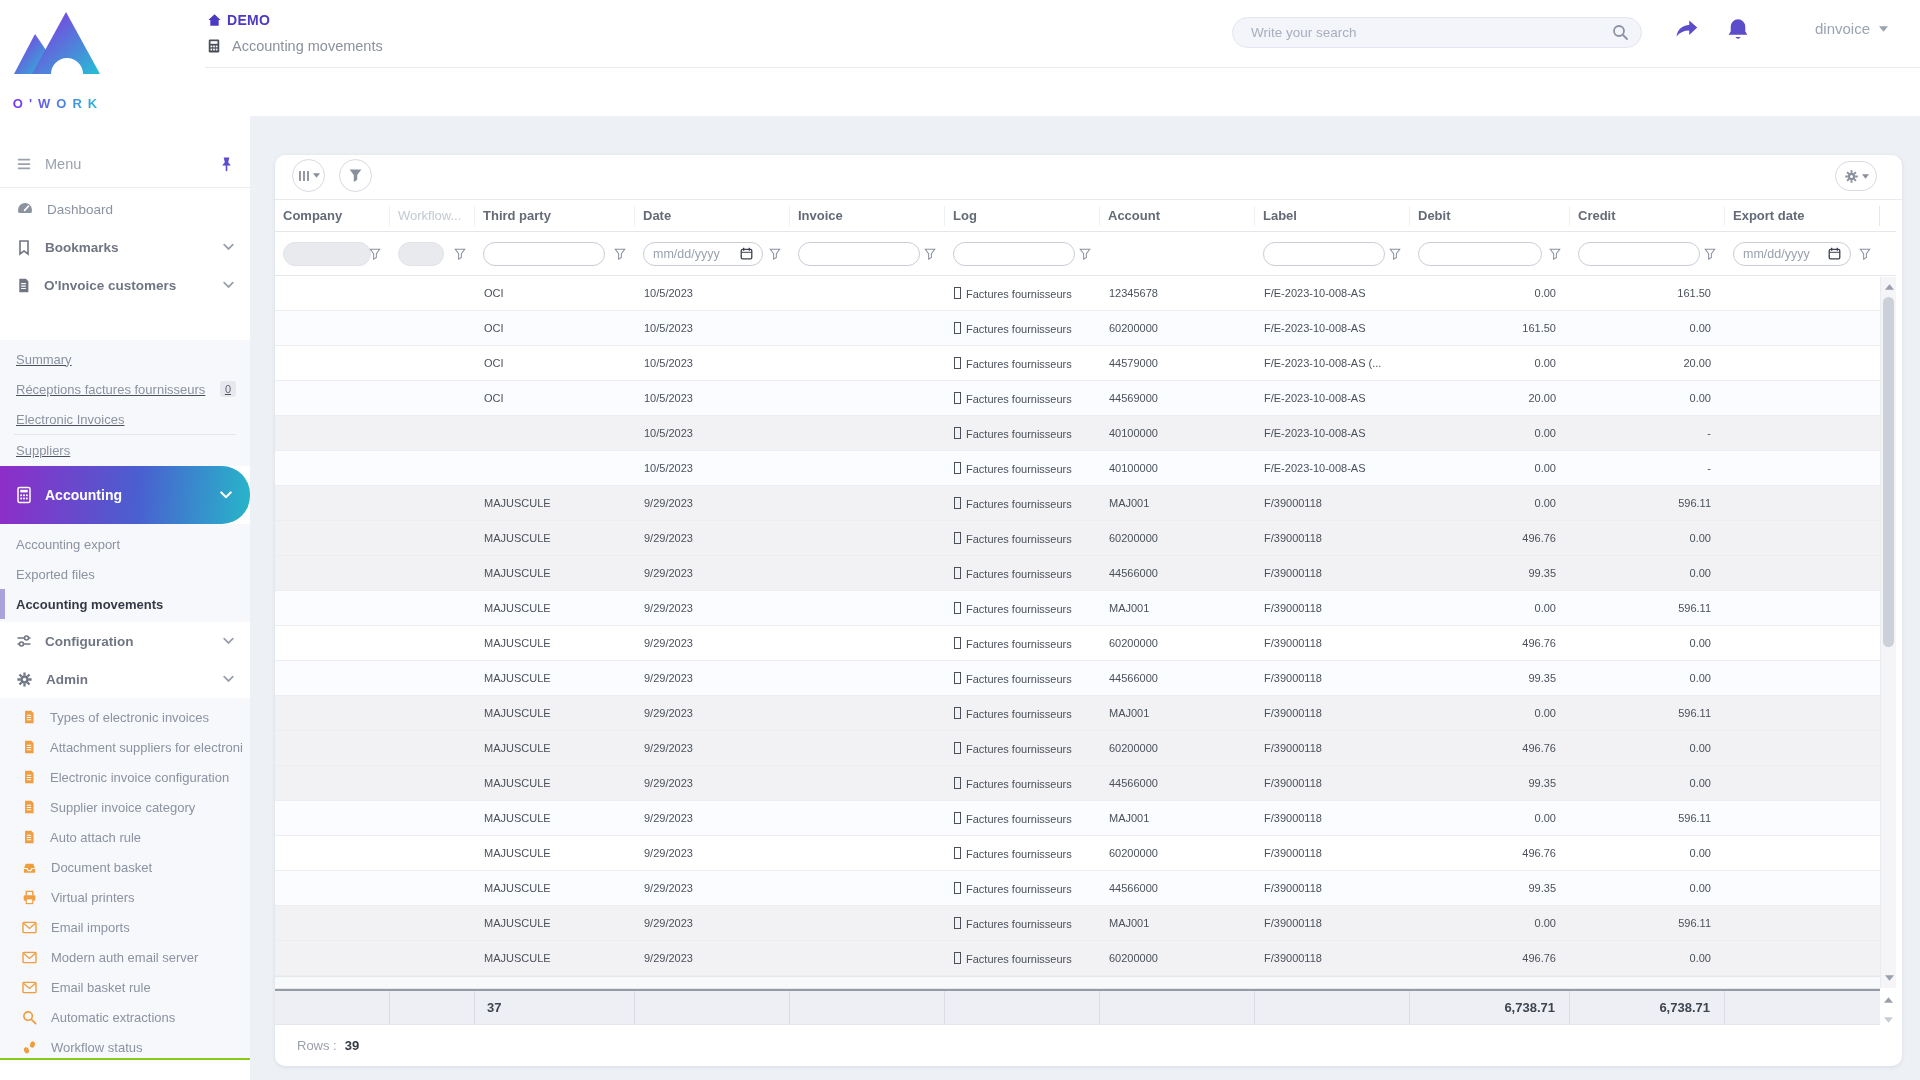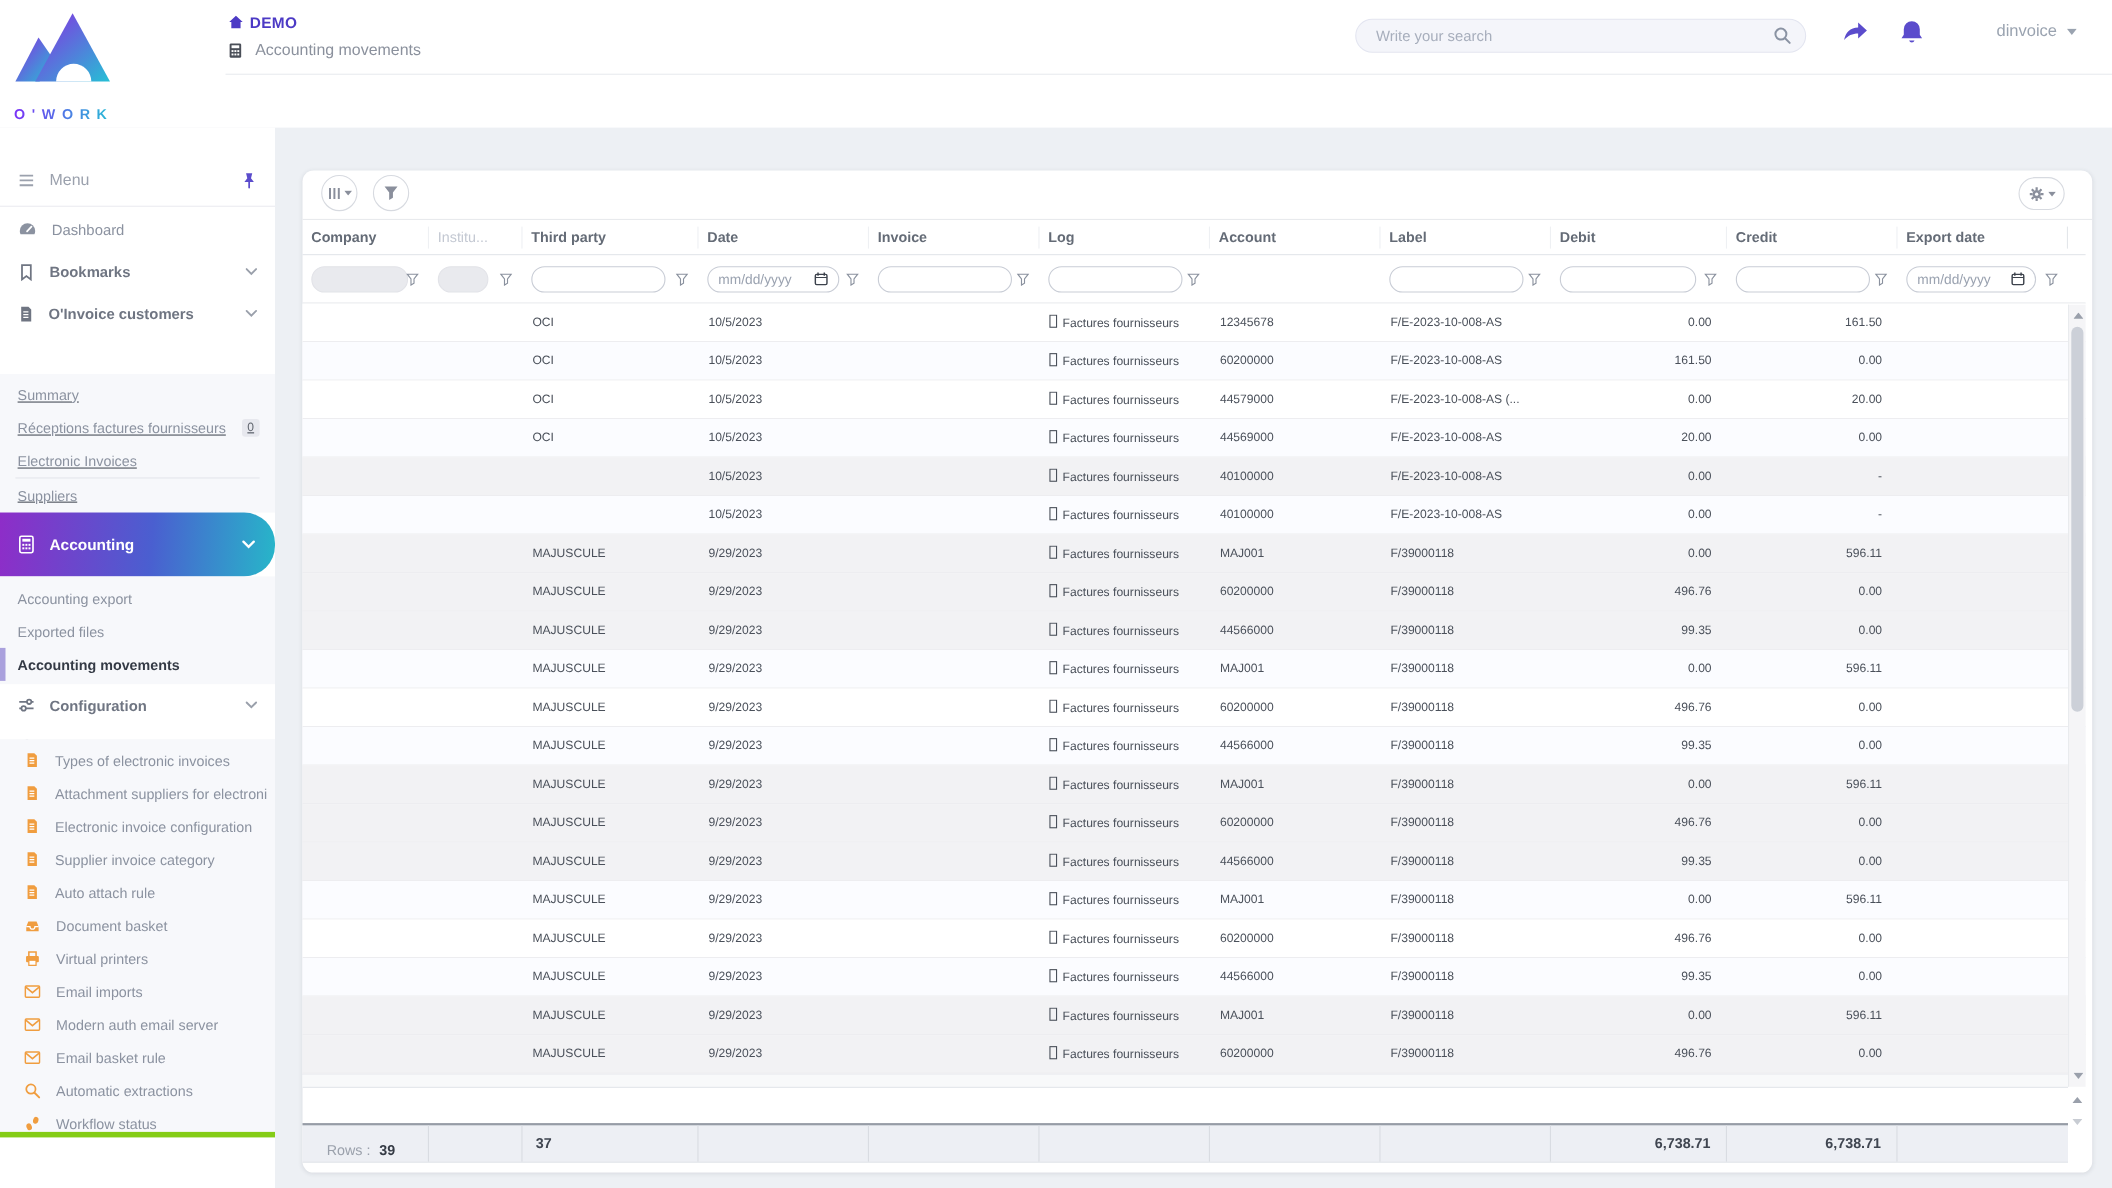--- a/index.html
+++ b/index.html
@@ -254,21 +254,21 @@
         </g>
       <circle cx="9" cy="9" r="4.6" fill="currentColor"></circle>
         <circle cx="9" cy="9" r="1.8" fill="#fff"></circle>
     </svg>
     <span>Admin</span>
     <svg class="chev" width="11" height="8" viewBox="0 0 14 9">
         <path d="M1.5 1.5L7 7l5.5-5.5" stroke="currentColor" stroke-width="2.2" fill="none" stroke-linecap="round"></path>
       </svg>
   </div>
 
-  <div class="subpanel" style="top:556px; height:362px; padding-top:4px; border-bottom:5px solid #84cc16;">
+  <div class="subpanel" style="top:582px; height:362px; padding-top:4px; border-bottom:2px solid #84cc16;">
     <div class="admin-item">
       <svg class="aicon" width="14" height="16" viewBox="0 0 16 16">
           <path d="M3.5 .8h7l2.7 2.7V15.2h-9.7z" fill="currentColor"></path>
           <path d="M5.5 6h5M5.5 8.6h5M5.5 11.2h5" stroke="#fff" stroke-width="1.2"></path>
         </svg>
       <span>Types of electronic invoices</span>
     </div>
     <div class="admin-item">
       <svg class="aicon" width="14" height="16" viewBox="0 0 16 16">
           <path d="M3.5 .8h7l2.7 2.7V15.2h-9.7z" fill="currentColor"></path>
@@ -379,21 +379,21 @@
         </svg>
     </div>
   </div>
 
   <div class="grid">
 
     <div class="hrow">
       <div class="hcell c0"><span>Company</span></div>
       <div class="hcell c1 dim">
         
-        <span>Institu...</span>
+        <span>Workflow...</span>
       </div>
       <div class="hcell c2"><span>Third party</span></div>
       <div class="hcell c3"><span>Date</span></div>
       <div class="hcell c4"><span>Invoice</span></div>
       <div class="hcell c5"><span>Log</span></div>
       <div class="hcell c6"><span>Account</span></div>
       <div class="hcell c7"><span>Label</span></div>
       <div class="hcell c8"><span>Debit</span></div>
       <div class="hcell c9"><span>Credit</span></div>
       <div class="hcell c10 last"><span>Export date</span></div>
@@ -755,21 +755,21 @@
           <div class="cell c6">60200000</div>
           <div class="cell c7">F/39000118</div>
           <div class="cell c8 num">496.76</div>
           <div class="cell c9 num">0.00</div>
           <div class="cell c10"></div>
         </div>
       </div>
 
     <div class="hscroll" style="width:1605px;"></div>
 
-    <div class="trow grid-bottom" style="width:1605px;margin-top:32px;">
+    <div class="trow grid-bottom" style="width:1605px;">
       <div class="tcell c0"></div>
       <div class="tcell c1"></div>
       <div class="tcell c2">37</div>
       <div class="tcell c3"></div>
       <div class="tcell c4"></div>
       <div class="tcell c5"></div>
       <div class="tcell c6"></div>
       <div class="tcell c7"></div>
       <div class="tcell c8 num">6,738.71</div>
       <div class="tcell c9 num">6,738.71</div>

